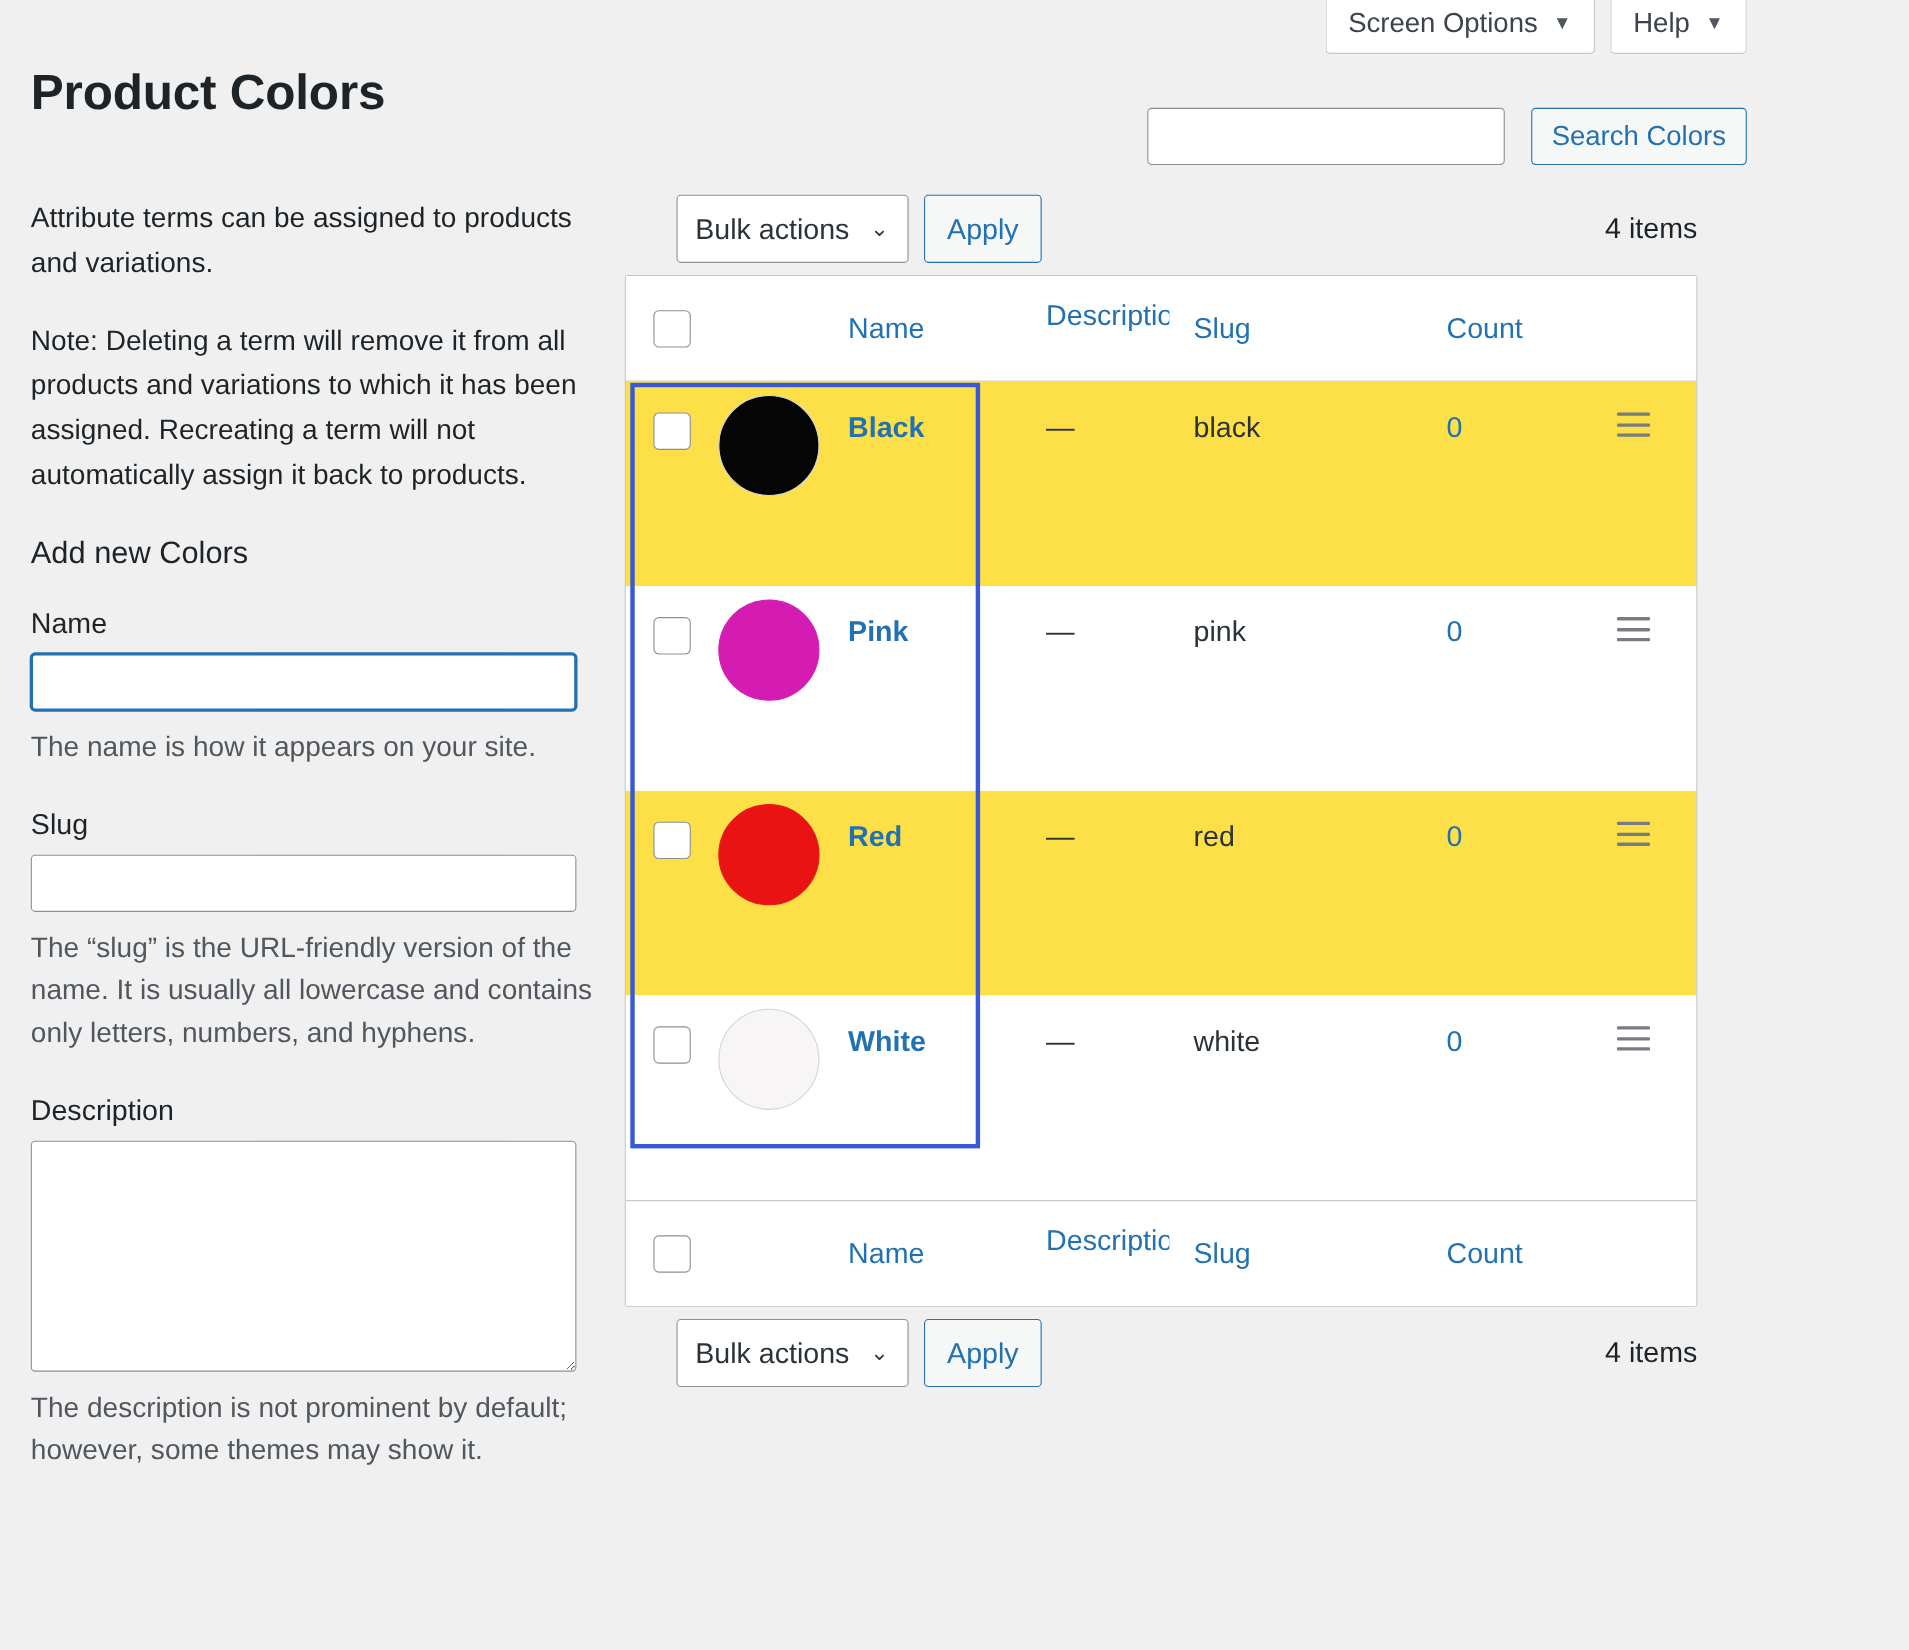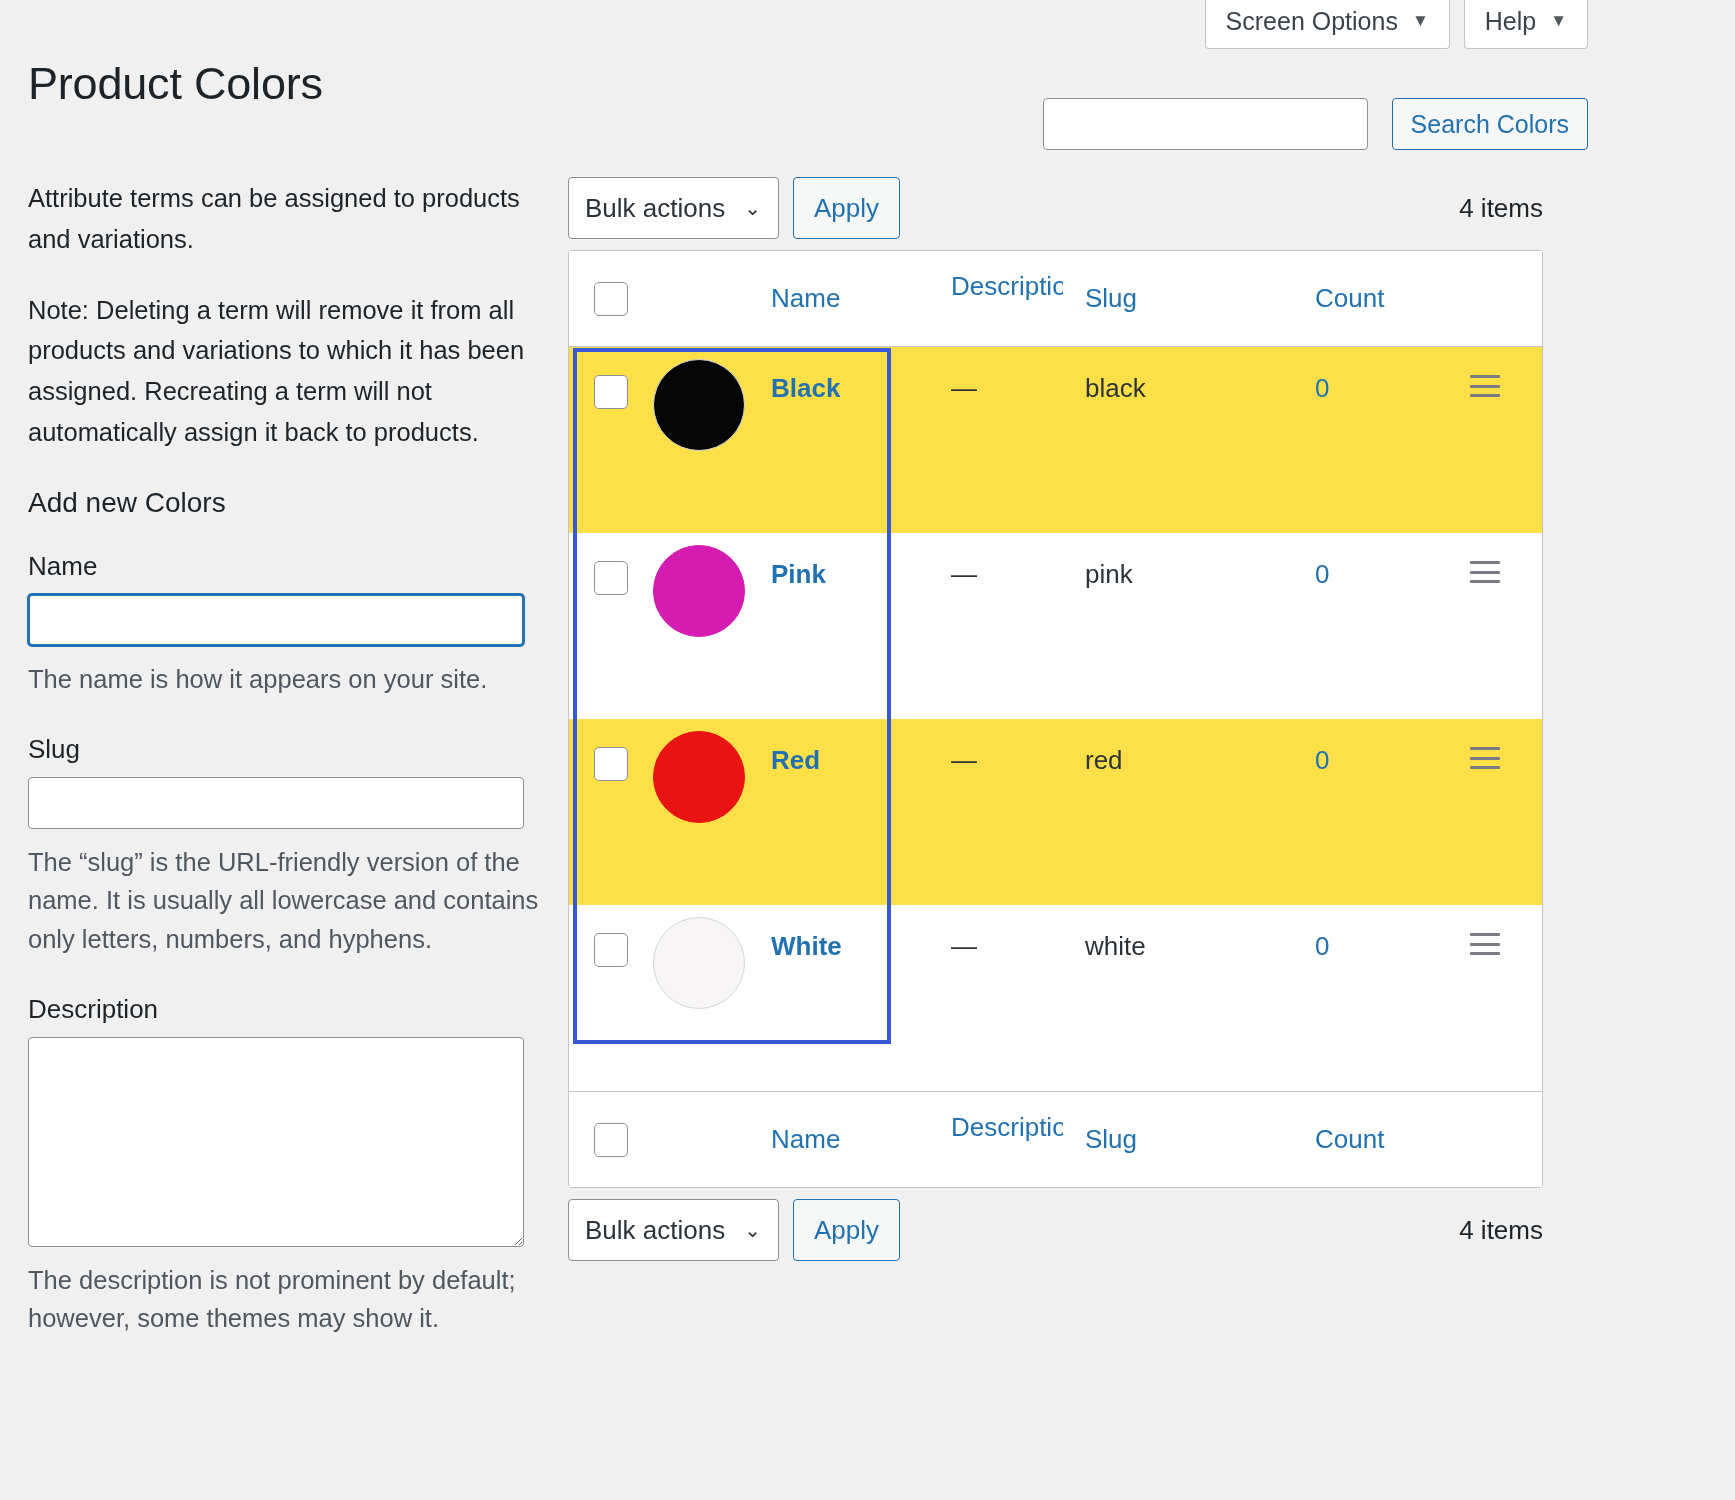--- a/index.html
+++ b/index.html
@@ -29,21 +29,21 @@
     line-height: 1.2;
     display: flex; align-items: center; gap: 14px;
     cursor: pointer;
     white-space: nowrap;
   }
   .meta-btn .caret { font-size: 17px; color: #50575e; }
 
   
   .page-title {
     position: absolute; left: 28px; top: 28px;
-    font-size: 45px; font-weight: 400; color: #1d2327;
+    font-size: 45px; font-weight: 700; color: #1d2327;
     letter-spacing: -0.2px;
   }
 
   
   .search-row {
     position: absolute; right: 22px; top: 98px;
     display: flex; align-items: flex-start; gap: 24px;
   }
   .search-input {
     width: 325px; height: 52px;
@@ -127,20 +127,21 @@
 
   
   .right-col {
     position: absolute; left: 568px; top: 178px;
     width: 975px;
   }
   .tablenav {
     display: flex; align-items: center;
     height: 60px;
     position: relative;
+    margin-left: 47px;
   }
   .bulk-select {
     appearance: none; -webkit-appearance: none;
     border: 1px solid #8c8f94;
     border-radius: 4px;
     background: #fff;
     font-size: 26px;
     height: 62px;
     padding: 0 52px 0 16px;
     color: #2c3338;

